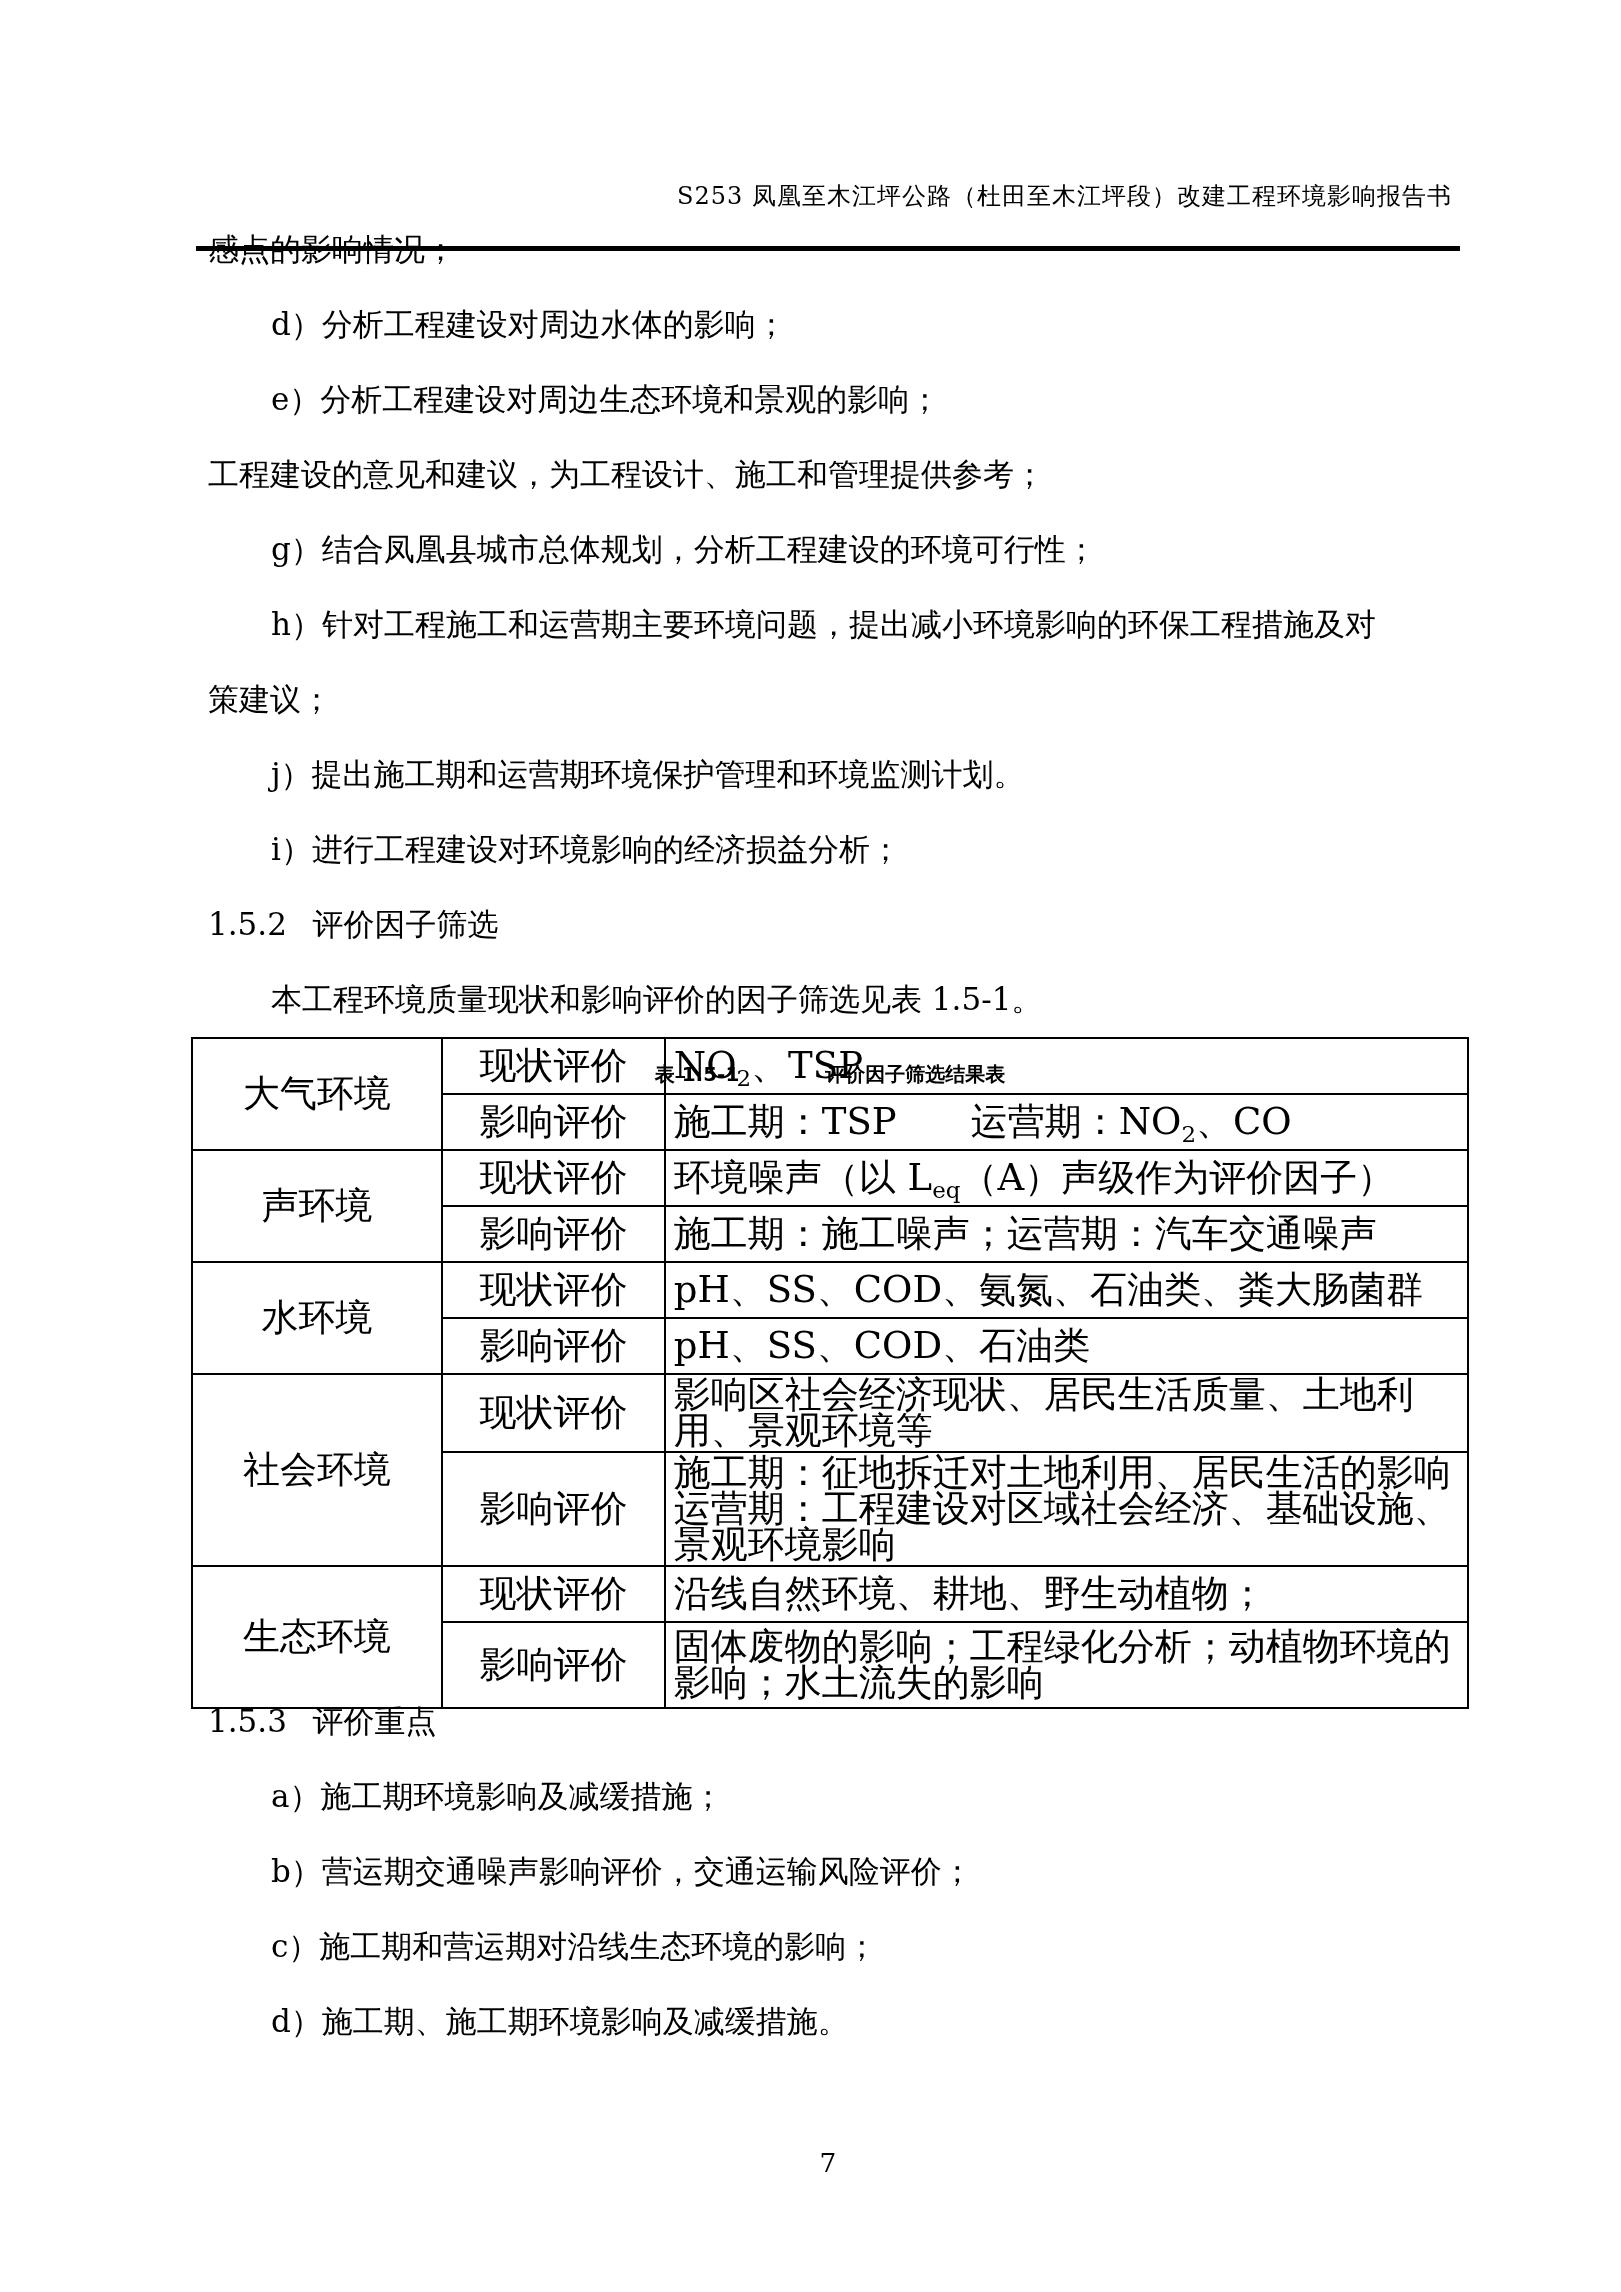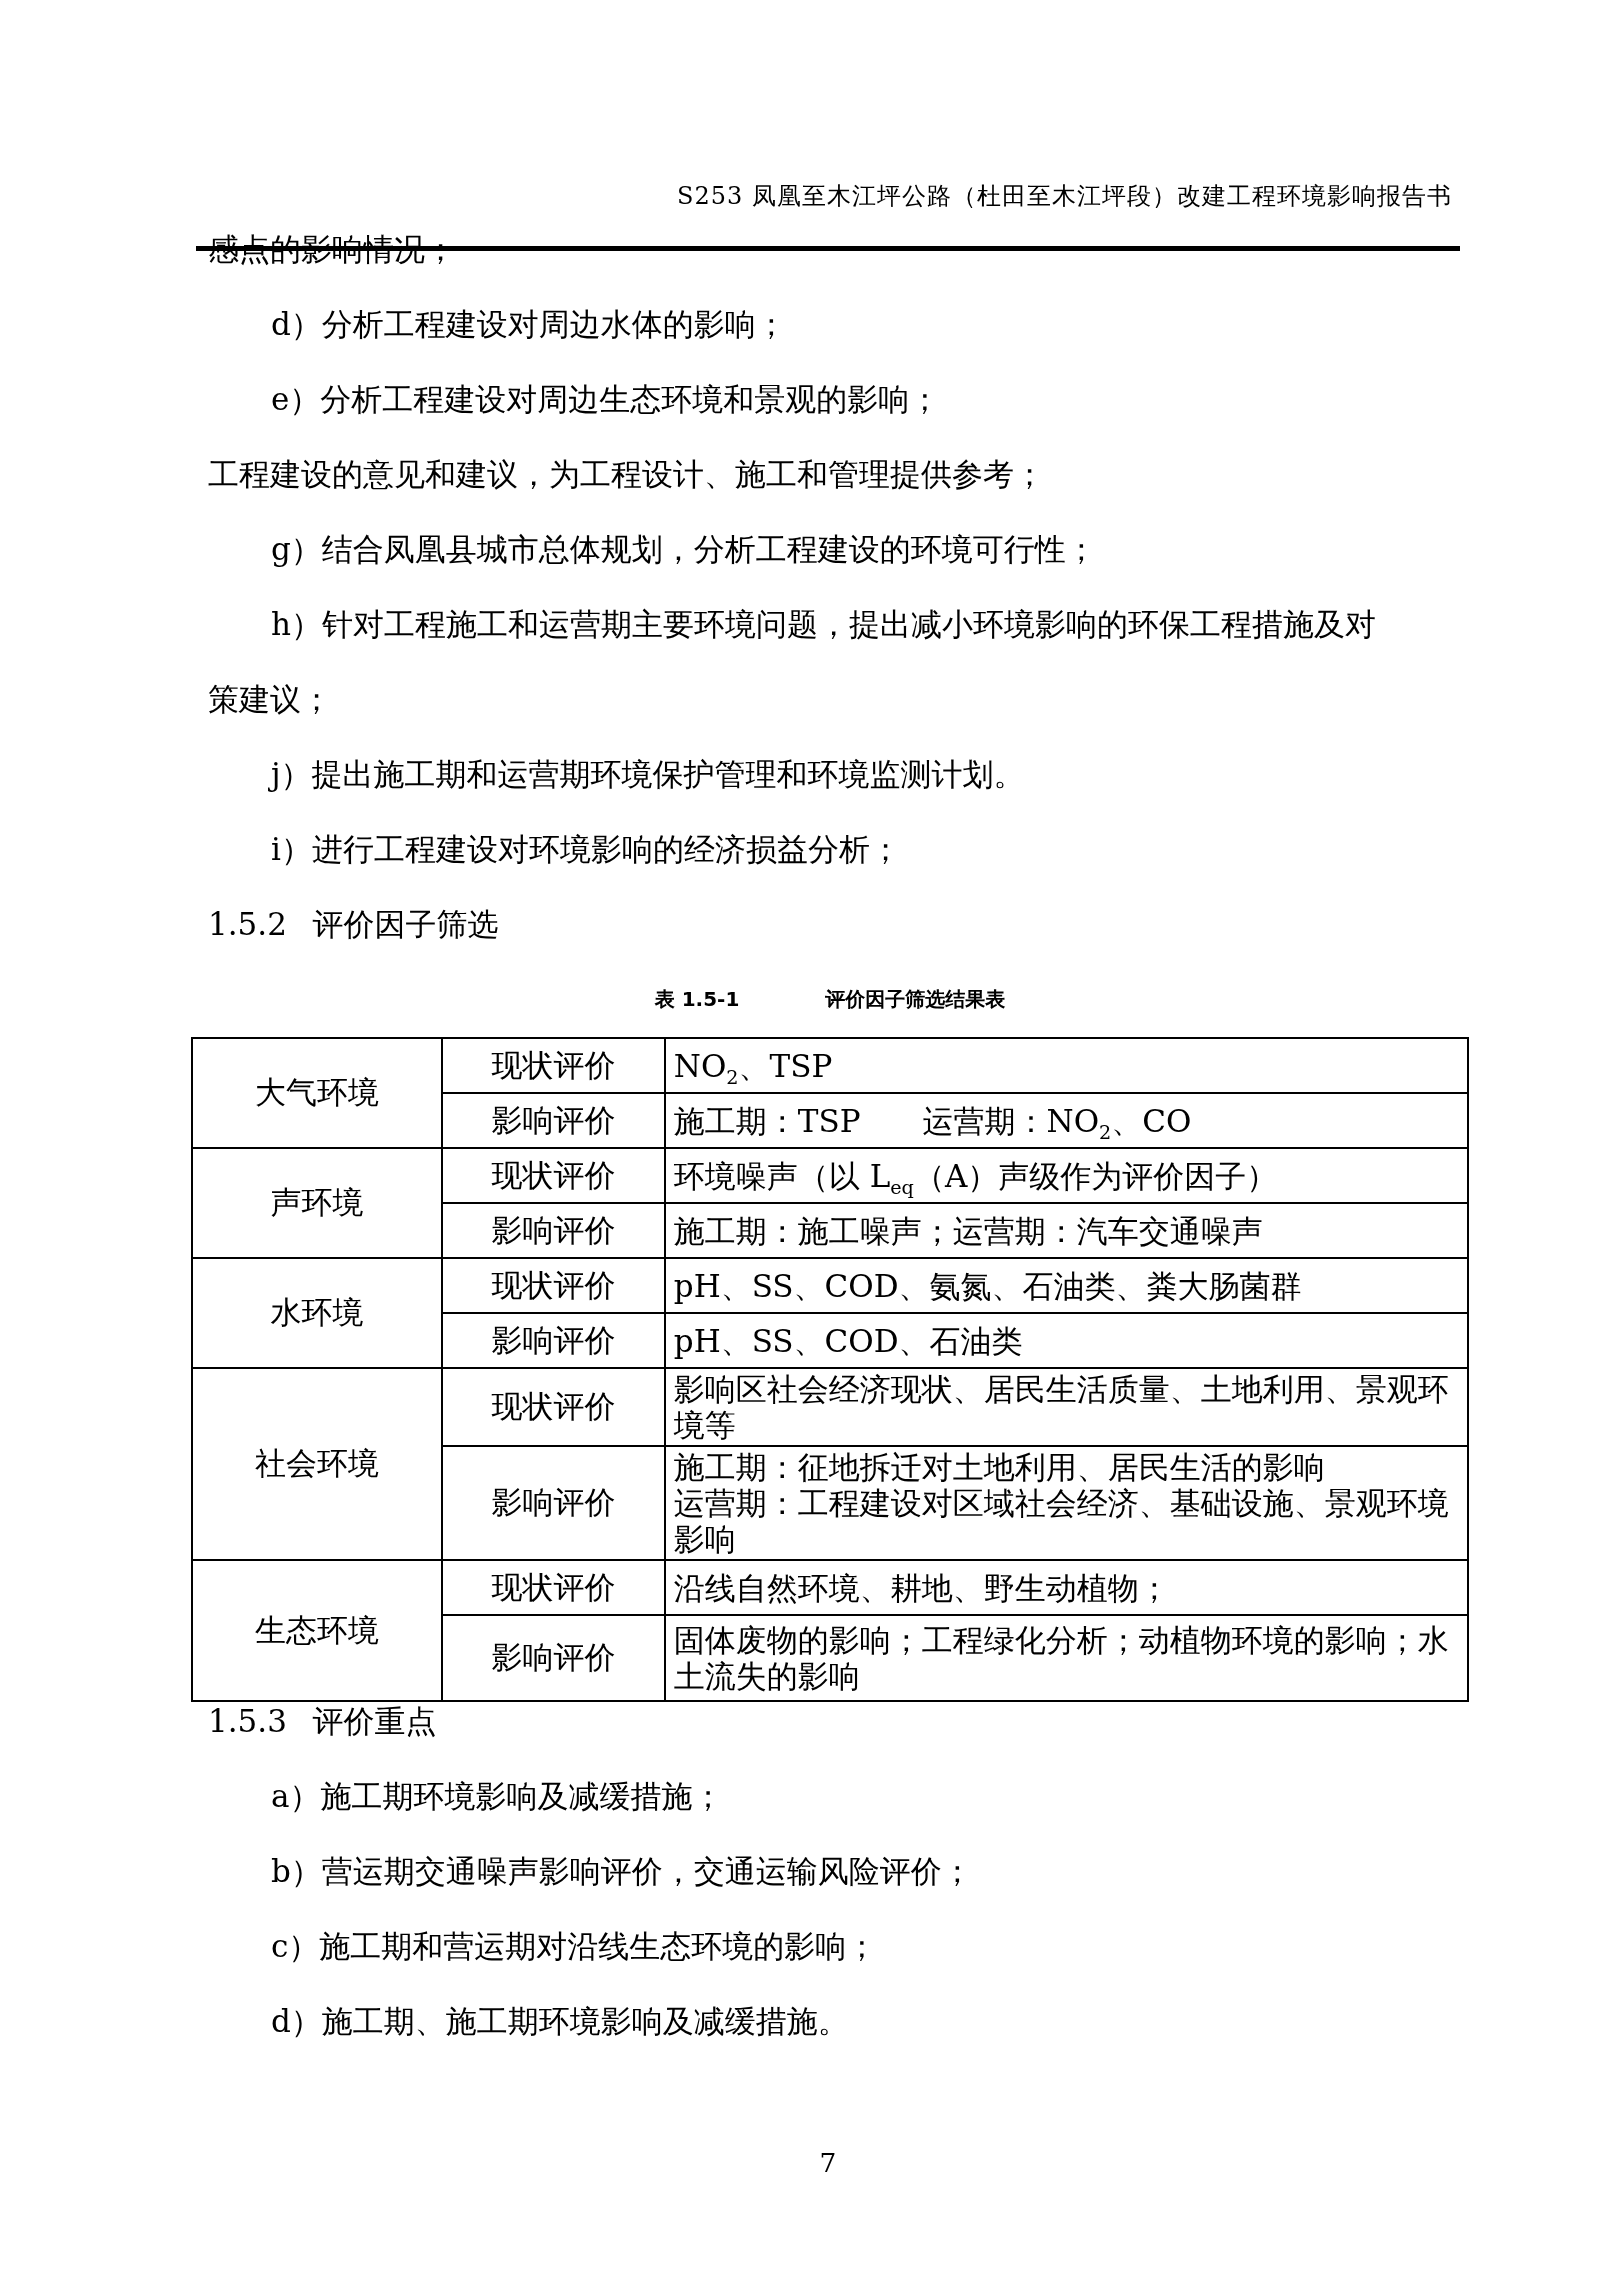--- a/index.html
+++ b/index.html
@@ -41,21 +41,21 @@
     font-family: "DejaVu Sans", "Liberation Sans", sans-serif;
     font-weight: bold; font-size: 20px; text-align: center;
   }
   .table-caption .cap-label { margin-right: 86px; }
 
   
   .factor-table-wrap { position: absolute; top: 1037px; left: 191px; width: 1276px; }
   table.factor-table {
     width: 100%; border-collapse: collapse;
     border: 2.9px solid #000;
-    font-size: 31px;
+    font-size: 37px;
     table-layout: fixed;
   }
   table.factor-table td {
     border: 2px solid #000;
     vertical-align: middle;
     padding: 2px 7.8px;
   }
   table.factor-table tr.cat-start td { border-top: 2.9px solid #000; }
   col.c1 { width: 250px; }
   col.c2 { width: 223px; }
@@ -85,20 +85,21 @@
     <p>感点的影响情况；</p>
     <p class="indent">d）分析工程建设对周边水体的影响；</p>
     <p class="indent">e）分析工程建设对周边生态环境和景观的影响；</p>
     <p>工程建设的意见和建议，为工程设计、施工和管理提供参考；</p>
     <p class="indent">g）结合凤凰县城市总体规划，分析工程建设的环境可行性；</p>
     <p class="indent">h）针对工程施工和运营期主要环境问题，提出减小环境影响的环保工程措施及对</p>
     <p>策建议；</p>
     <p class="indent">j）提出施工期和运营期环境保护管理和环境监测计划。</p>
     <p class="indent">i）进行工程建设对环境影响的经济损益分析；</p>
     <p class="sect-head"><span class="sect-num">1.5.2</span><span>评价因子筛选</span></p>
+    <p class="indent">本工程环境质量现状和影响评价的因子筛选见表 1.5-1。</p>
     <p class="table-caption"><span class="cap-label">表 1.5-1</span><span>评价因子筛选结果表</span></p>
   </div>
 
   <div class="factor-table-wrap">
     <table class="factor-table">
       <colgroup>
           <col class="c1">
           <col class="c2">
           <col class="c3">
         </colgroup>

